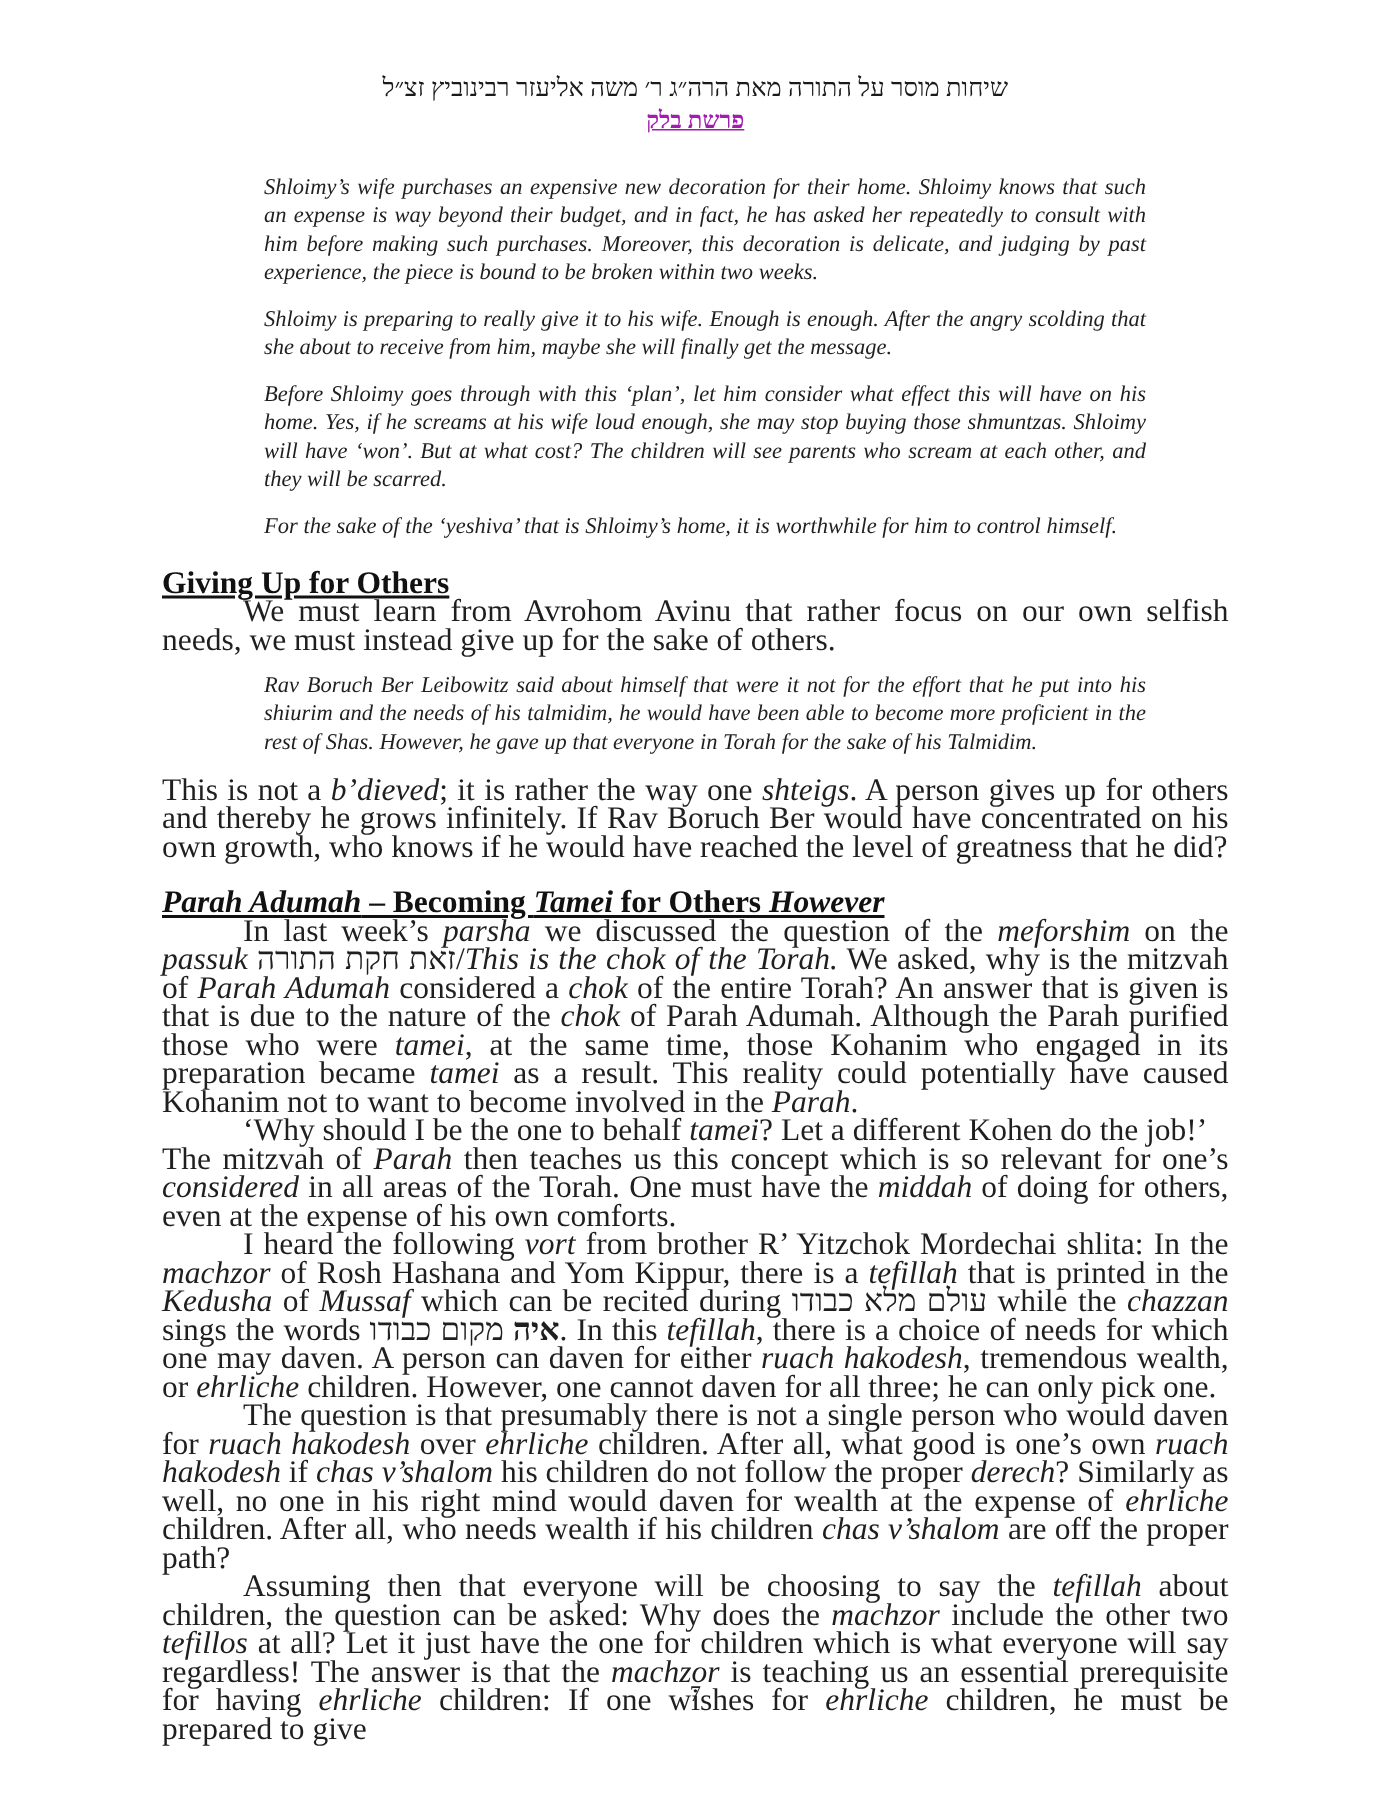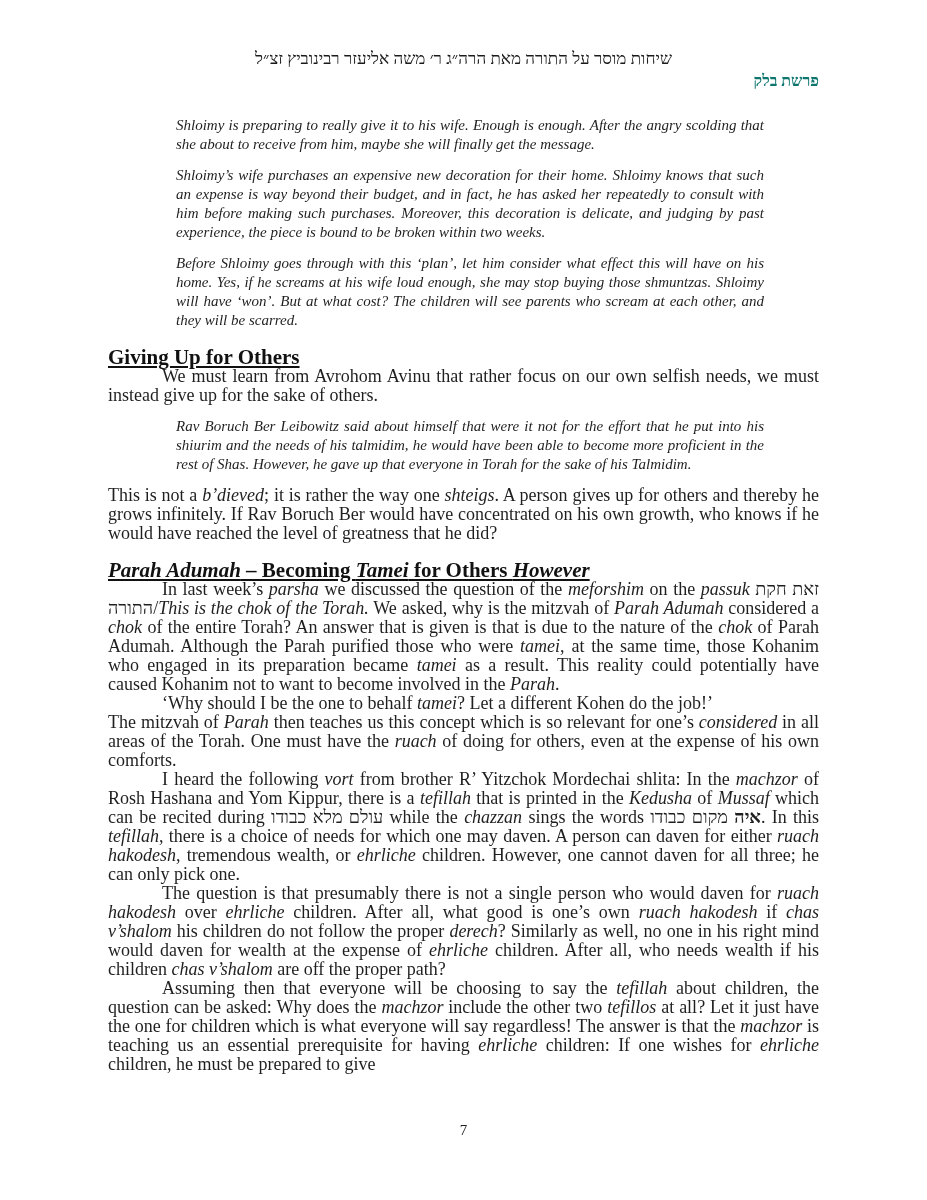--- a/index.html
+++ b/index.html
@@ -19,38 +19,39 @@
     width: 711px;
   }
   .header-he {
     text-align: center;
     direction: rtl;
     font-size: 17px;
     line-height: 22px;
     color: #1a1a1a;
   }
   .header-parsha {
-    text-align: right;
+    text-align: center;
     direction: rtl;
     font-size: 16px;
     line-height: 22px;
     font-weight: bold;
-    color: #0f766e;
+    color: #a21caf;
+    text-decoration: underline;
   }
   .doc-body { margin-top: 2px; }
   .quote {
     margin: 12px 55px 12px 68px;
     font-style: italic;
     font-size: 15px;
     line-height: 19px;
     text-align: justify;
   }
   .quote:first-child { margin-top: 24px; }
   .para {
-    font-size: 18px;
+    font-size: 21px;
     line-height: 19px;
     text-align: justify;
   }
   .para.indent { text-indent: 54px; }
   .heading {
     margin-top: 18px;
     font-size: 21px;
     line-height: 19px;
     font-weight: bold;
     text-decoration: underline;
@@ -70,30 +71,31 @@
   }
 </style>
 </head>
 <body>
 
 <div class="page">
   <div class="content">
     <div class="header-he">שיחות מוסר על התורה מאת הרה״ג ר׳ משה אליעזר רבינוביץ זצ״ל</div>
     <div class="header-parsha">פרשת בלק</div>
     <div class="doc-body">
+        <div class="quote"><span>Shloimy’s wife purchases an expensive new decoration for their home. Shloimy knows that such an expense is way beyond their budget, and in fact, he has asked her repeatedly to consult with him before making such purchases. Moreover, this decoration is delicate, and judging by past experience, the piece is bound to be broken within two weeks.</span></div>
         <div class="quote"><span>Shloimy is preparing to really give it to his wife. Enough is enough. After the angry scolding that she about to receive from him, maybe she will finally get the message.</span></div>
-        <div class="quote"><span>Shloimy’s wife purchases an expensive new decoration for their home. Shloimy knows that such an expense is way beyond their budget, and in fact, he has asked her repeatedly to consult with him before making such purchases. Moreover, this decoration is delicate, and judging by past experience, the piece is bound to be broken within two weeks.</span></div>
         <div class="quote"><span>Before Shloimy goes through with this ‘plan’, let him consider what effect this will have on his home. Yes, if he screams at his wife loud enough, she may stop buying those shmuntzas. Shloimy will have ‘won’. But at what cost? The children will see parents who scream at each other, and they will be scarred.</span></div>
+        <div class="quote"><span>For the sake of the ‘yeshiva’ that is Shloimy’s home, it is worthwhile for him to control himself.</span></div>
         <div class="heading"><span>Giving Up for Others</span></div>
         <div class="para indent"><span>We must learn from Avrohom Avinu that rather focus on our own selfish needs, we must instead give up for the sake of others.</span></div>
         <div class="quote"><span>Rav Boruch Ber Leibowitz said about himself that were it not for the effort that he put into his shiurim and the needs of his talmidim, he would have been able to become more proficient in the rest of Shas. However, he gave up that everyone in Torah for the sake of his Talmidim.</span></div>
         <div class="para"><span>This is not a </span><span class="it">b’dieved</span><span>; it is rather the way one </span><span class="it">shteigs</span><span>. A person gives up for others and thereby he grows infinitely. If Rav Boruch Ber would have concentrated on his own growth, who knows if he would have reached the level of greatness that he did?</span></div>
         <div class="heading"><span class="it">Parah Adumah</span><span> – Becoming </span><span class="it">Tamei</span><span> for Others </span><span class="it">However</span></div>
         <div class="para indent"><span>In last week’s </span><span class="it">parsha</span><span> we discussed the question of the </span><span class="it">meforshim</span><span> on the </span><span class="it">passuk</span><span> </span><span class="he">זאת חקת התורה</span><span>/</span><span class="it">This is the chok of the Torah.</span><span> We asked, why is the mitzvah of </span><span class="it">Parah Adumah</span><span> considered a </span><span class="it">chok</span><span> of the entire Torah? An answer that is given is that is due to the nature of the </span><span class="it">chok</span><span> of Parah Adumah. Although the Parah purified those who were </span><span class="it">tamei</span><span>, at the same time, those Kohanim who engaged in its preparation became </span><span class="it">tamei</span><span> as a result. This reality could potentially have caused Kohanim not to want to become involved in the </span><span class="it">Parah</span><span>.</span></div>
         <div class="para indent"><span>‘Why should I be the one to behalf </span><span class="it">tamei</span><span>? Let a different Kohen do the job!’</span></div>
-        <div class="para"><span>The mitzvah of </span><span class="it">Parah</span><span> then teaches us this concept which is so relevant for one’s </span><span class="it">considered</span><span> in all areas of the Torah. One must have the </span><span class="it">ruach</span><span> of doing for others, even at the expense of his own comforts.</span></div>
+        <div class="para"><span>The mitzvah of </span><span class="it">Parah</span><span> then teaches us this concept which is so relevant for one’s </span><span class="it">considered</span><span> in all areas of the Torah. One must have the </span><span class="it">middah</span><span> of doing for others, even at the expense of his own comforts.</span></div>
         <div class="para indent"><span>I heard the following </span><span class="it">vort</span><span> from brother R’ Yitzchok Mordechai shlita: In the </span><span class="it">machzor</span><span> of Rosh Hashana and Yom Kippur, there is a </span><span class="it">tefillah</span><span> that is printed in the </span><span class="it">Kedusha</span><span> of </span><span class="it">Mussaf</span><span> which can be recited during </span><span class="he">עולם מלא כבודו</span><span> while the </span><span class="it">chazzan</span><span> sings the words </span><span class="he bd">איה</span><span class="he"> מקום כבודו</span><span>. In this </span><span class="it">tefillah</span><span>, there is a choice of needs for which one may daven. A person can daven for either </span><span class="it">ruach hakodesh</span><span>, tremendous wealth, or </span><span class="it">ehrliche</span><span> children. However, one cannot daven for all three; he can only pick one.</span></div>
         <div class="para indent"><span>The question is that presumably there is not a single person who would daven for </span><span class="it">ruach hakodesh</span><span> over </span><span class="it">ehrliche</span><span> children. After all, what good is one’s own </span><span class="it">ruach hakodesh</span><span> if </span><span class="it">chas v’shalom</span><span> his children do not follow the proper </span><span class="it">derech</span><span>? Similarly as well, no one in his right mind would daven for wealth at the expense of </span><span class="it">ehrliche</span><span> children. After all, who needs wealth if his children </span><span class="it">chas v’shalom</span><span> are off the proper path?</span></div>
         <div class="para indent"><span>Assuming then that everyone will be choosing to say the </span><span class="it">tefillah</span><span> about children, the question can be asked: Why does the </span><span class="it">machzor</span><span> include the other two </span><span class="it">tefillos</span><span> at all? Let it just have the one for children which is what everyone will say regardless! The answer is that the </span><span class="it">machzor</span><span> is teaching us an essential prerequisite for having </span><span class="it">ehrliche</span><span> children: If one wishes for </span><span class="it">ehrliche</span><span> children, he must be prepared to give</span></div>
       </div>
   </div>
   <div class="page-number">7</div>
 </div>
 
 </body></html>

